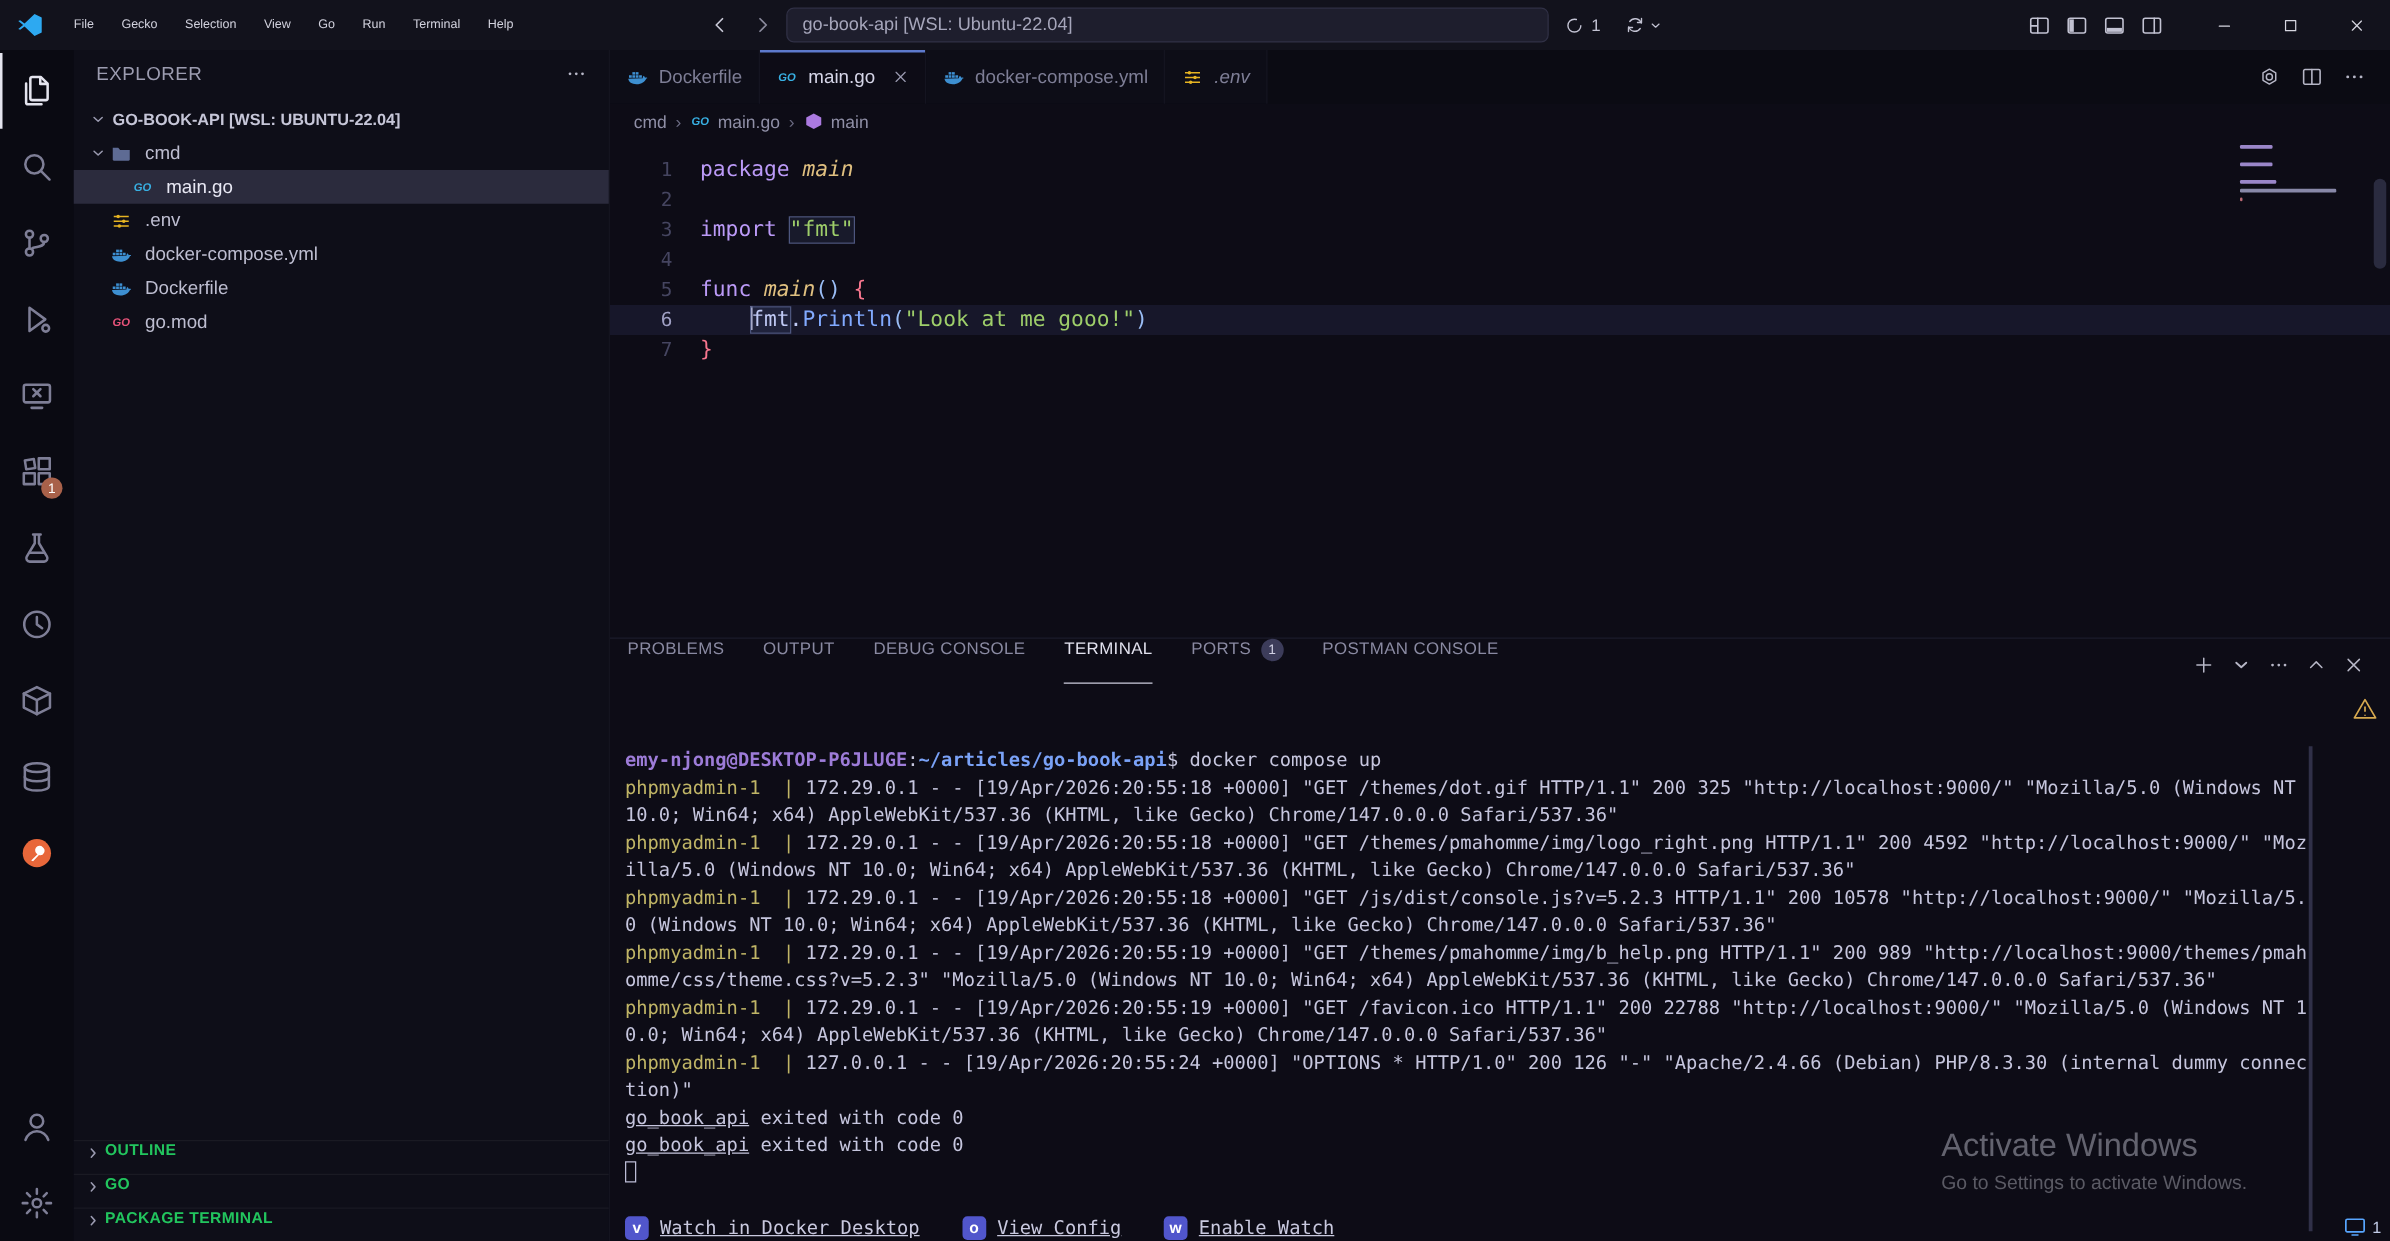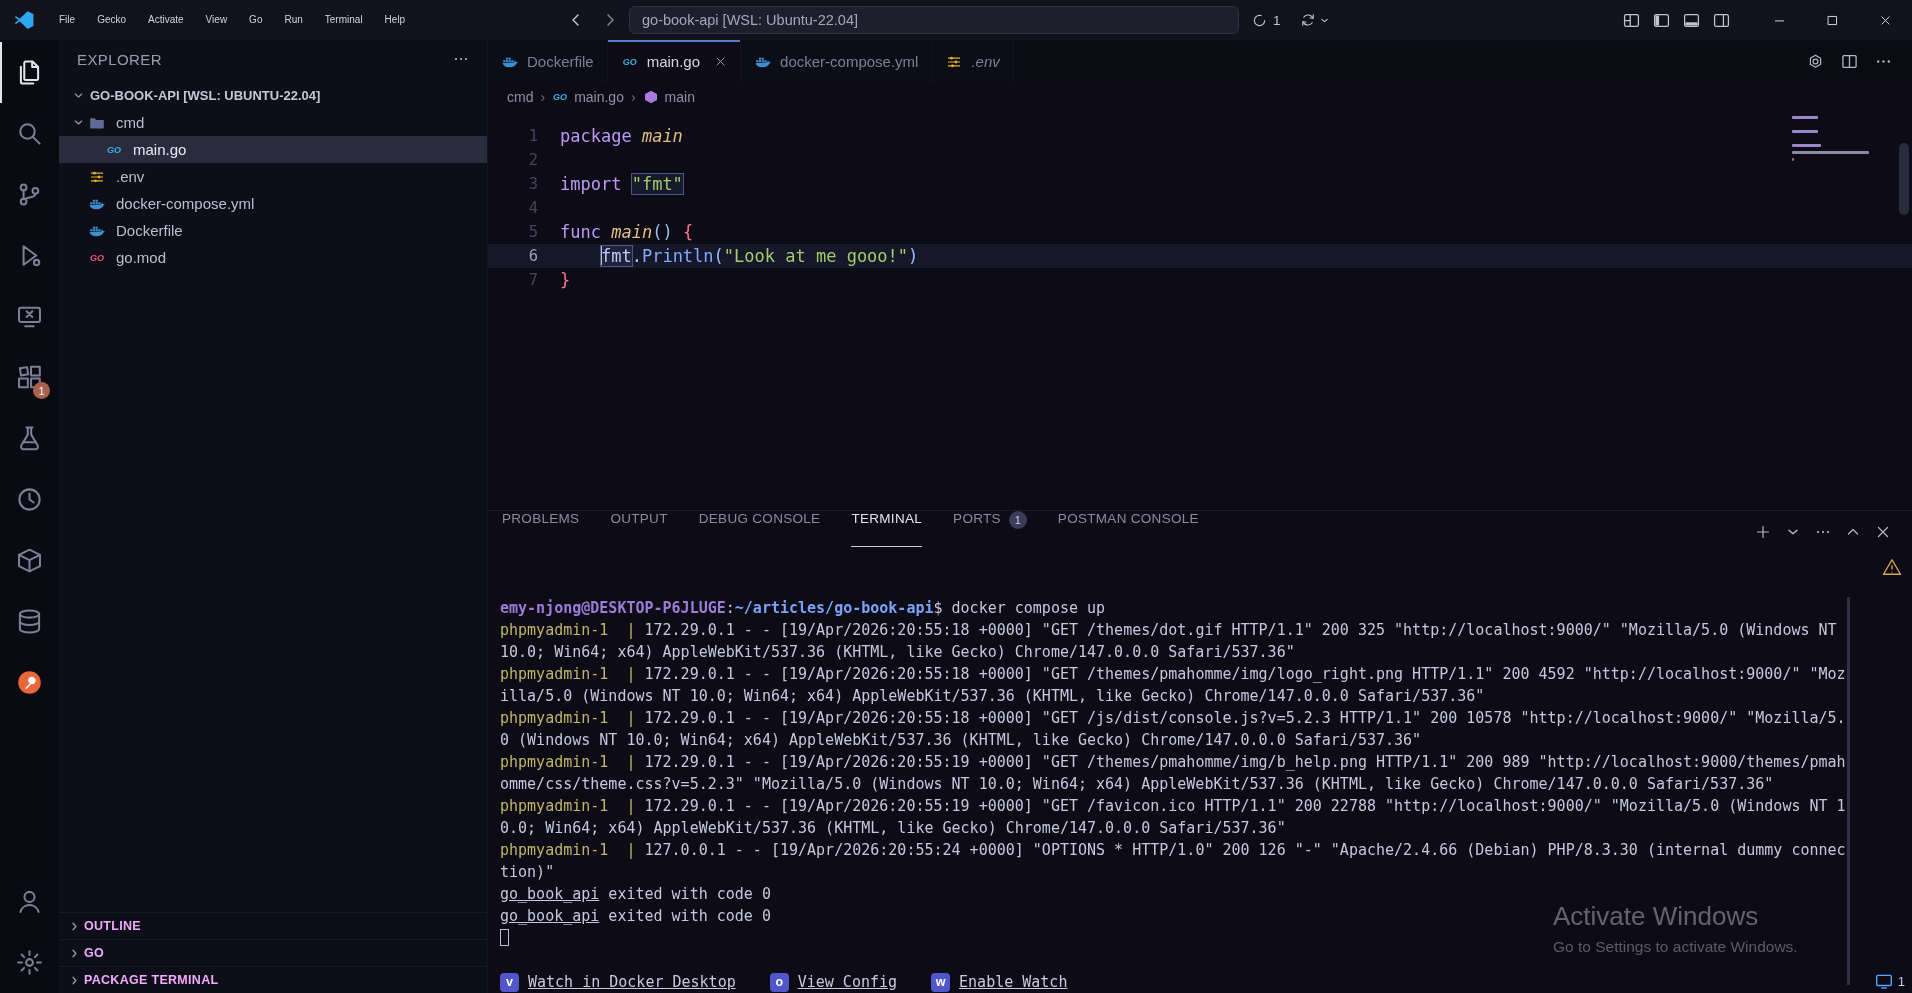--- a/index.html
+++ b/index.html
@@ -54,21 +54,21 @@
   .tree-row.selected{background:var(--row-selected);color:#e8e8f4;}
   .root-row{font-weight:bold;font-size:13px;color:#c6c6d8;}
   .twisty{width:19px;height:19px;display:inline-flex;align-items:center;justify-content:center;color:#9a9ab0;flex-shrink:0;}
   .twisty svg{width:13px;height:13px;}
   .tree-label,.root-label{margin-left:2px;white-space:nowrap;}
   .fi{width:18px;height:18px;display:inline-flex;align-items:center;justify-content:center;margin-right:8px;flex-shrink:0;}
   .fi svg{width:16px;height:16px;}
   .fi-text{font-weight:bold;font-style:italic;font-size:9px;}
   .fi-go{color:#38b0e3;} .fi-gomod{color:#e8537a;}
   .sb-sections{position:absolute;left:0;right:0;bottom:0;background:var(--bg-sidebar);}
-  .sb-section{height:27px;display:flex;align-items:center;font-size:12.5px;font-weight:bold;color:#f0abfc;border-top:1px solid rgba(255,255,255,.05);letter-spacing:.3px;padding-left:6px;}
+  .sb-section{height:27px;display:flex;font-size:12.5px;font-weight:bold;color:#22c55e;border-top:1px solid rgba(255,255,255,.05);letter-spacing:.3px;padding-left:6px;}
 
   
   .editor-col{flex:1;display:flex;flex-direction:column;min-width:0;background:var(--bg-editor);}
   .tabsbar{height:43px;background:var(--bg-tabbar);display:flex;flex-shrink:0;}
   .tabs{display:flex;height:100%;}
   .tab{display:flex;align-items:center;gap:8px;padding:0 13px;font-size:15px;color:#7e7e96;background:var(--bg-tab-inactive);border-right:1px solid #141420;}
   .tab .fi{margin-right:0;}
   .tab.active{background:var(--bg-editor);color:#d6d6e8;box-shadow:inset 0 2px 0 var(--accent-tab);}
   .tab-italic .tab-label{font-style:italic;}
   .tab-close{margin-left:6px;color:#9a9ab0;display:inline-flex;}
@@ -140,21 +140,21 @@
 
 <div class="titlebar">
   <span class="icn logo">
       <svg viewBox="0 0 16 16">
         <path fill="#2da9f1" d="M10.9.9 4.5 7 1.7 4.9l-1.2.6L3.6 8 .5 10.5l1.2.6L4.5 9l6.4 6.1 4.6-2.3V3.2L10.9.9z"></path>
       </svg>
     </span>
   <div class="menubar">
       <div class="menu-item">File</div>
       <div class="menu-item">Gecko</div>
-      <div class="menu-item">Activate</div>
+      <div class="menu-item">Selection</div>
       <div class="menu-item">View</div>
       <div class="menu-item">Go</div>
       <div class="menu-item">Run</div>
       <div class="menu-item">Terminal</div>
       <div class="menu-item">Help</div>
     </div>
   <div class="nav-btn nav-back">
       <span class="icn">
         <svg viewBox="0 0 16 16" fill="none" stroke="currentColor" stroke-width="1.4" stroke-linecap="round" stroke-linejoin="round">
           <path d="M10 3 5 8l5 5"></path>

